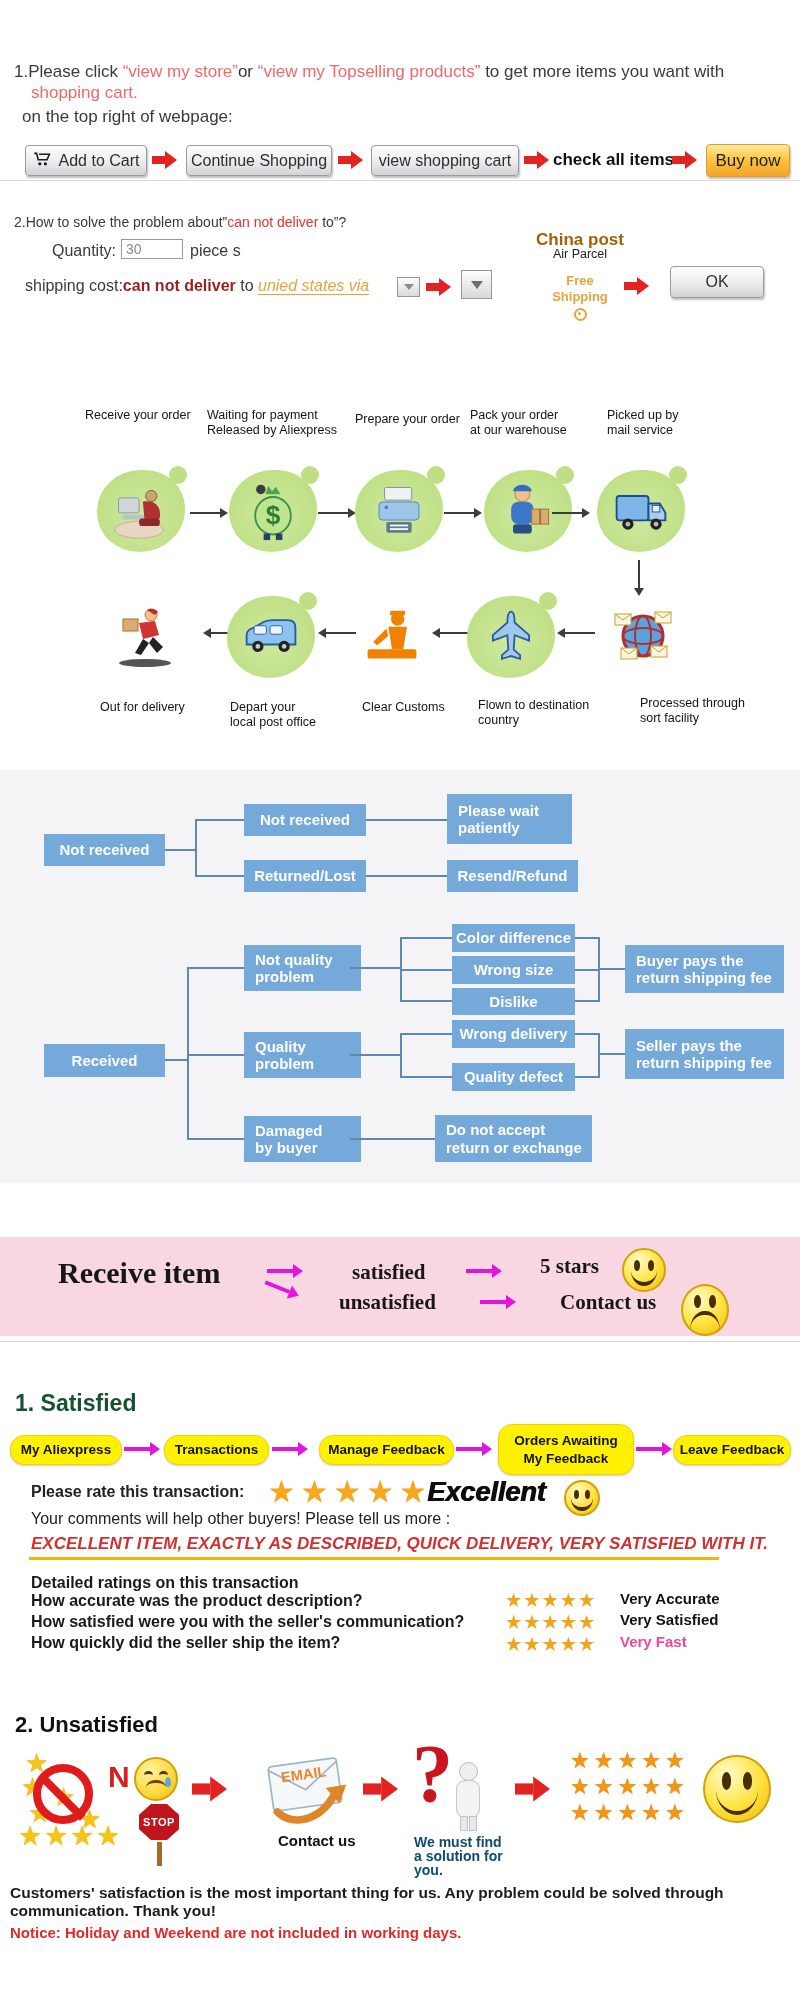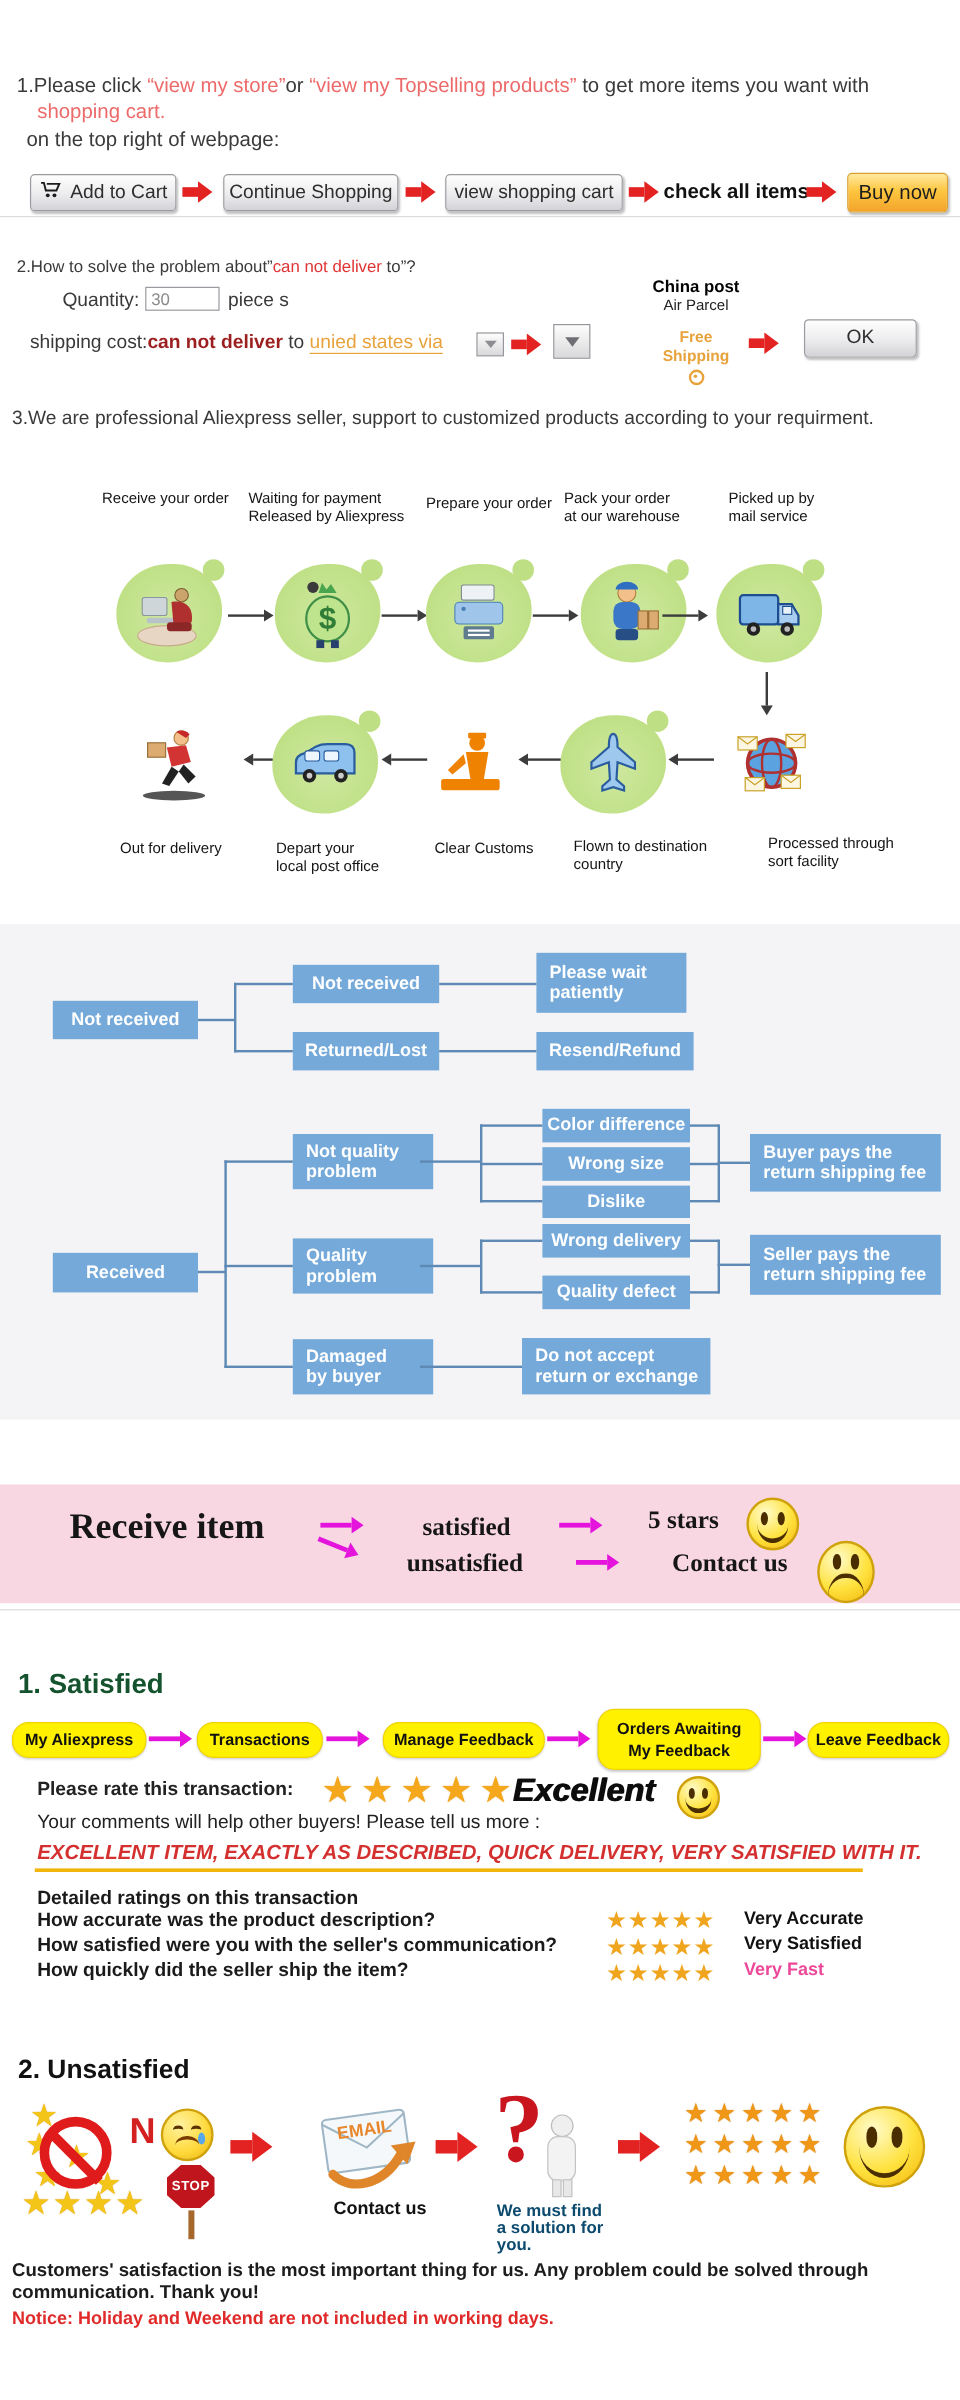--- a/index.html
+++ b/index.html
@@ -122,48 +122,47 @@
 
   <div class="abs" style="left:14px;top:214px;font-size:14px;">
     <span>2.How to solve the problem about”</span><span style="color:#e03333;">can not deliver</span><span> to”?</span>
   </div>
 
   <div class="abs" style="left:52px;top:242px;font-size:16px;">Quantity:</div>
   <input class="abs qty-input" style="left: 121px; top: 239px; width: 52px; height: 16px;" value="30">
   <div class="abs" style="left:190px;top:242px;font-size:16px;">piece s</div>
 
   <div class="abs" style="left:25px;top:277px;font-size:16px;">
-    <span>shipping cost:</span><span style="color:#9c1f1f;font-weight:bold;">can not deliver</span><span> to </span><span style="color:#e8a33d;border-bottom:1px solid #e8a33d;">unied states via</span>
+    <span>shipping cost:</span><span style="color:#9c1f1f;font-weight:bold;">can not deliver</span><span> to </span><span style="color:#e8a33d;border-bottom:1px solid #e8a33d;font-style:italic;">unied states via</span>
   </div>
   <div class="abs dd" style="left:397px;top:277px;width:21px;height:18px;">
       <i class="tri small"></i>
     </div>
   <div class="abs rarrow" style="left:426px;top:278px;">
       <i class="bar"></i>
       <i class="head"></i>
     </div>
   <div class="abs dd" style="left:461px;top:270px;width:29px;height:27px;">
       <i class="tri"></i>
     </div>
 
-  <div class="abs" style="left:528px;top:230px;width:104px;text-align:center;font-size:14px;font-weight:bold;color:#000000;">China post</div>
+  <div class="abs" style="left:528px;top:230px;width:104px;text-align:center;font-size:17px;font-weight:bold;color:#a16207;">China post</div>
   <div class="abs" style="left:528px;top:247px;width:104px;text-align:center;font-size:12.5px;color:#222;">Air Parcel</div>
   <div class="abs pre" style="left:542px;top:273px;width:76px;text-align:center;font-size:13px;font-weight:bold;color:#e8a33d;line-height:16px;">Free
 Shipping</div>
   <div class="abs" style="left:574px;top:308px;width:9px;height:9px;border:2px solid #e8a33d;border-radius:50%;"></div>
   <div class="abs" style="left:578px;top:312px;width:3px;height:3px;background:#e8a33d;border-radius:50%;"></div>
   <div class="abs rarrow" style="left:624px;top:277px;">
       <i class="bar"></i>
       <i class="head"></i>
     </div>
   <div class="abs btn-silver" style="left:670px;top:266px;width:92px;height:30px;">
     <span>OK</span>
   </div>
 
-  <div class="abs" style="left:10px;top:340px;font-size:16px;">3.We are professional Aliexpress seller, support to customized products according to your requirment.</div>
 
   <div class="abs flabel pre" style="left:85px;top:408px;">Receive your order</div>
   <div class="abs flabel pre" style="left:207px;top:408px;">Waiting for payment
 Released by Aliexpress</div>
   <div class="abs flabel pre" style="left:355px;top:412px;">Prepare your order</div>
   <div class="abs flabel pre" style="left:470px;top:408px;">Pack your order
 at our warehouse</div>
   <div class="abs flabel pre" style="left:607px;top:408px;">Picked up by
 mail service</div>
 

